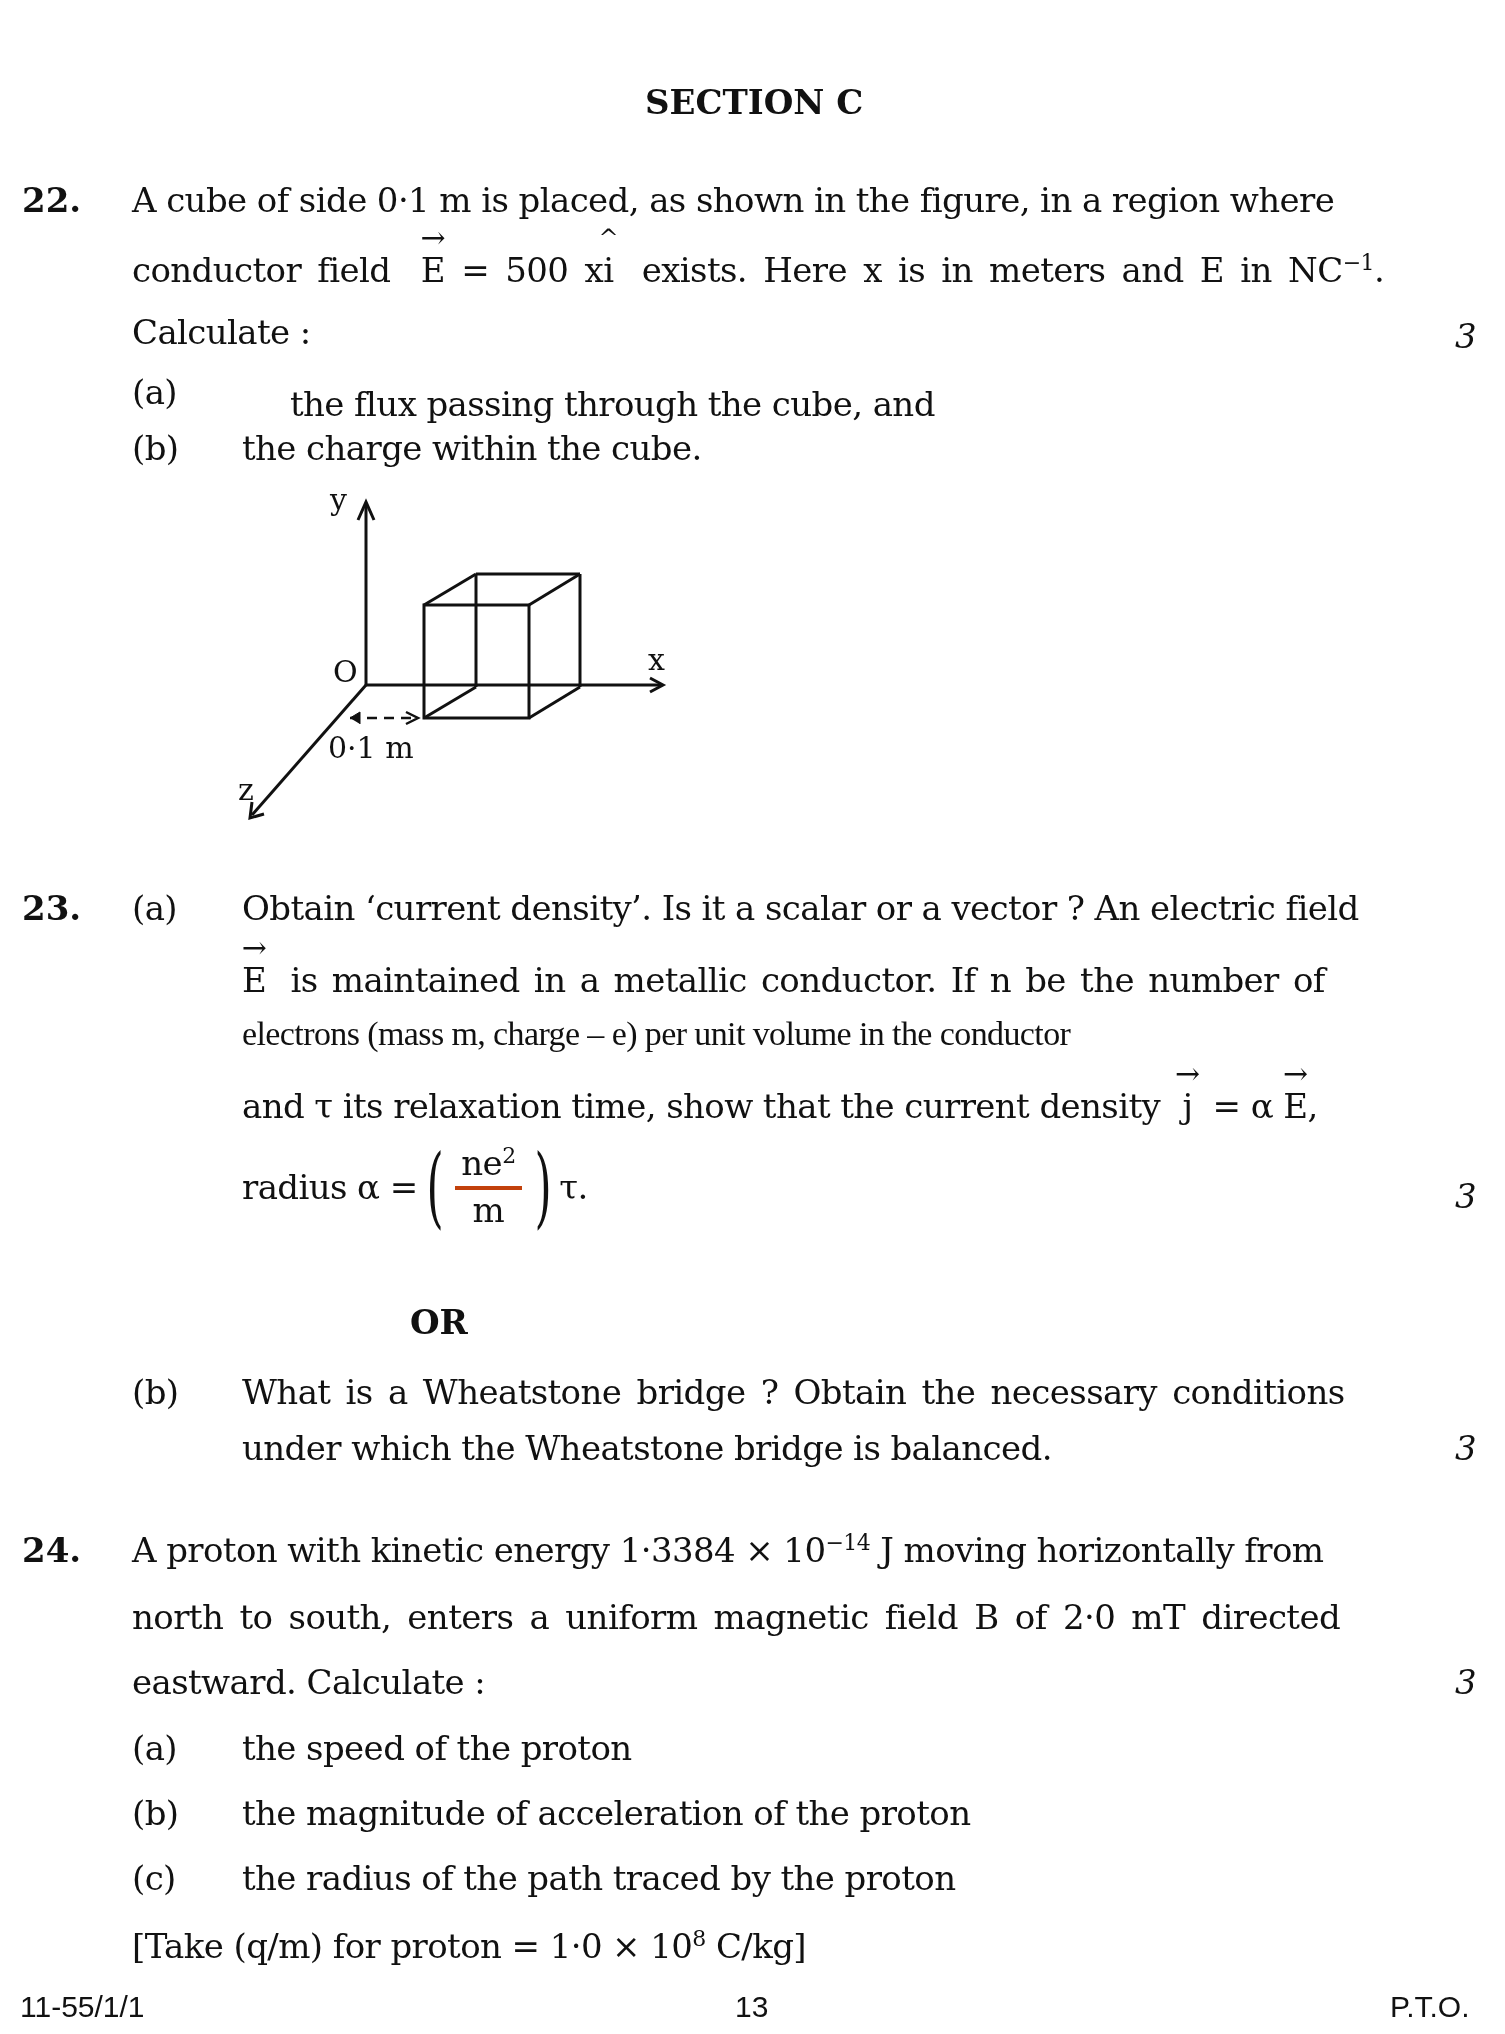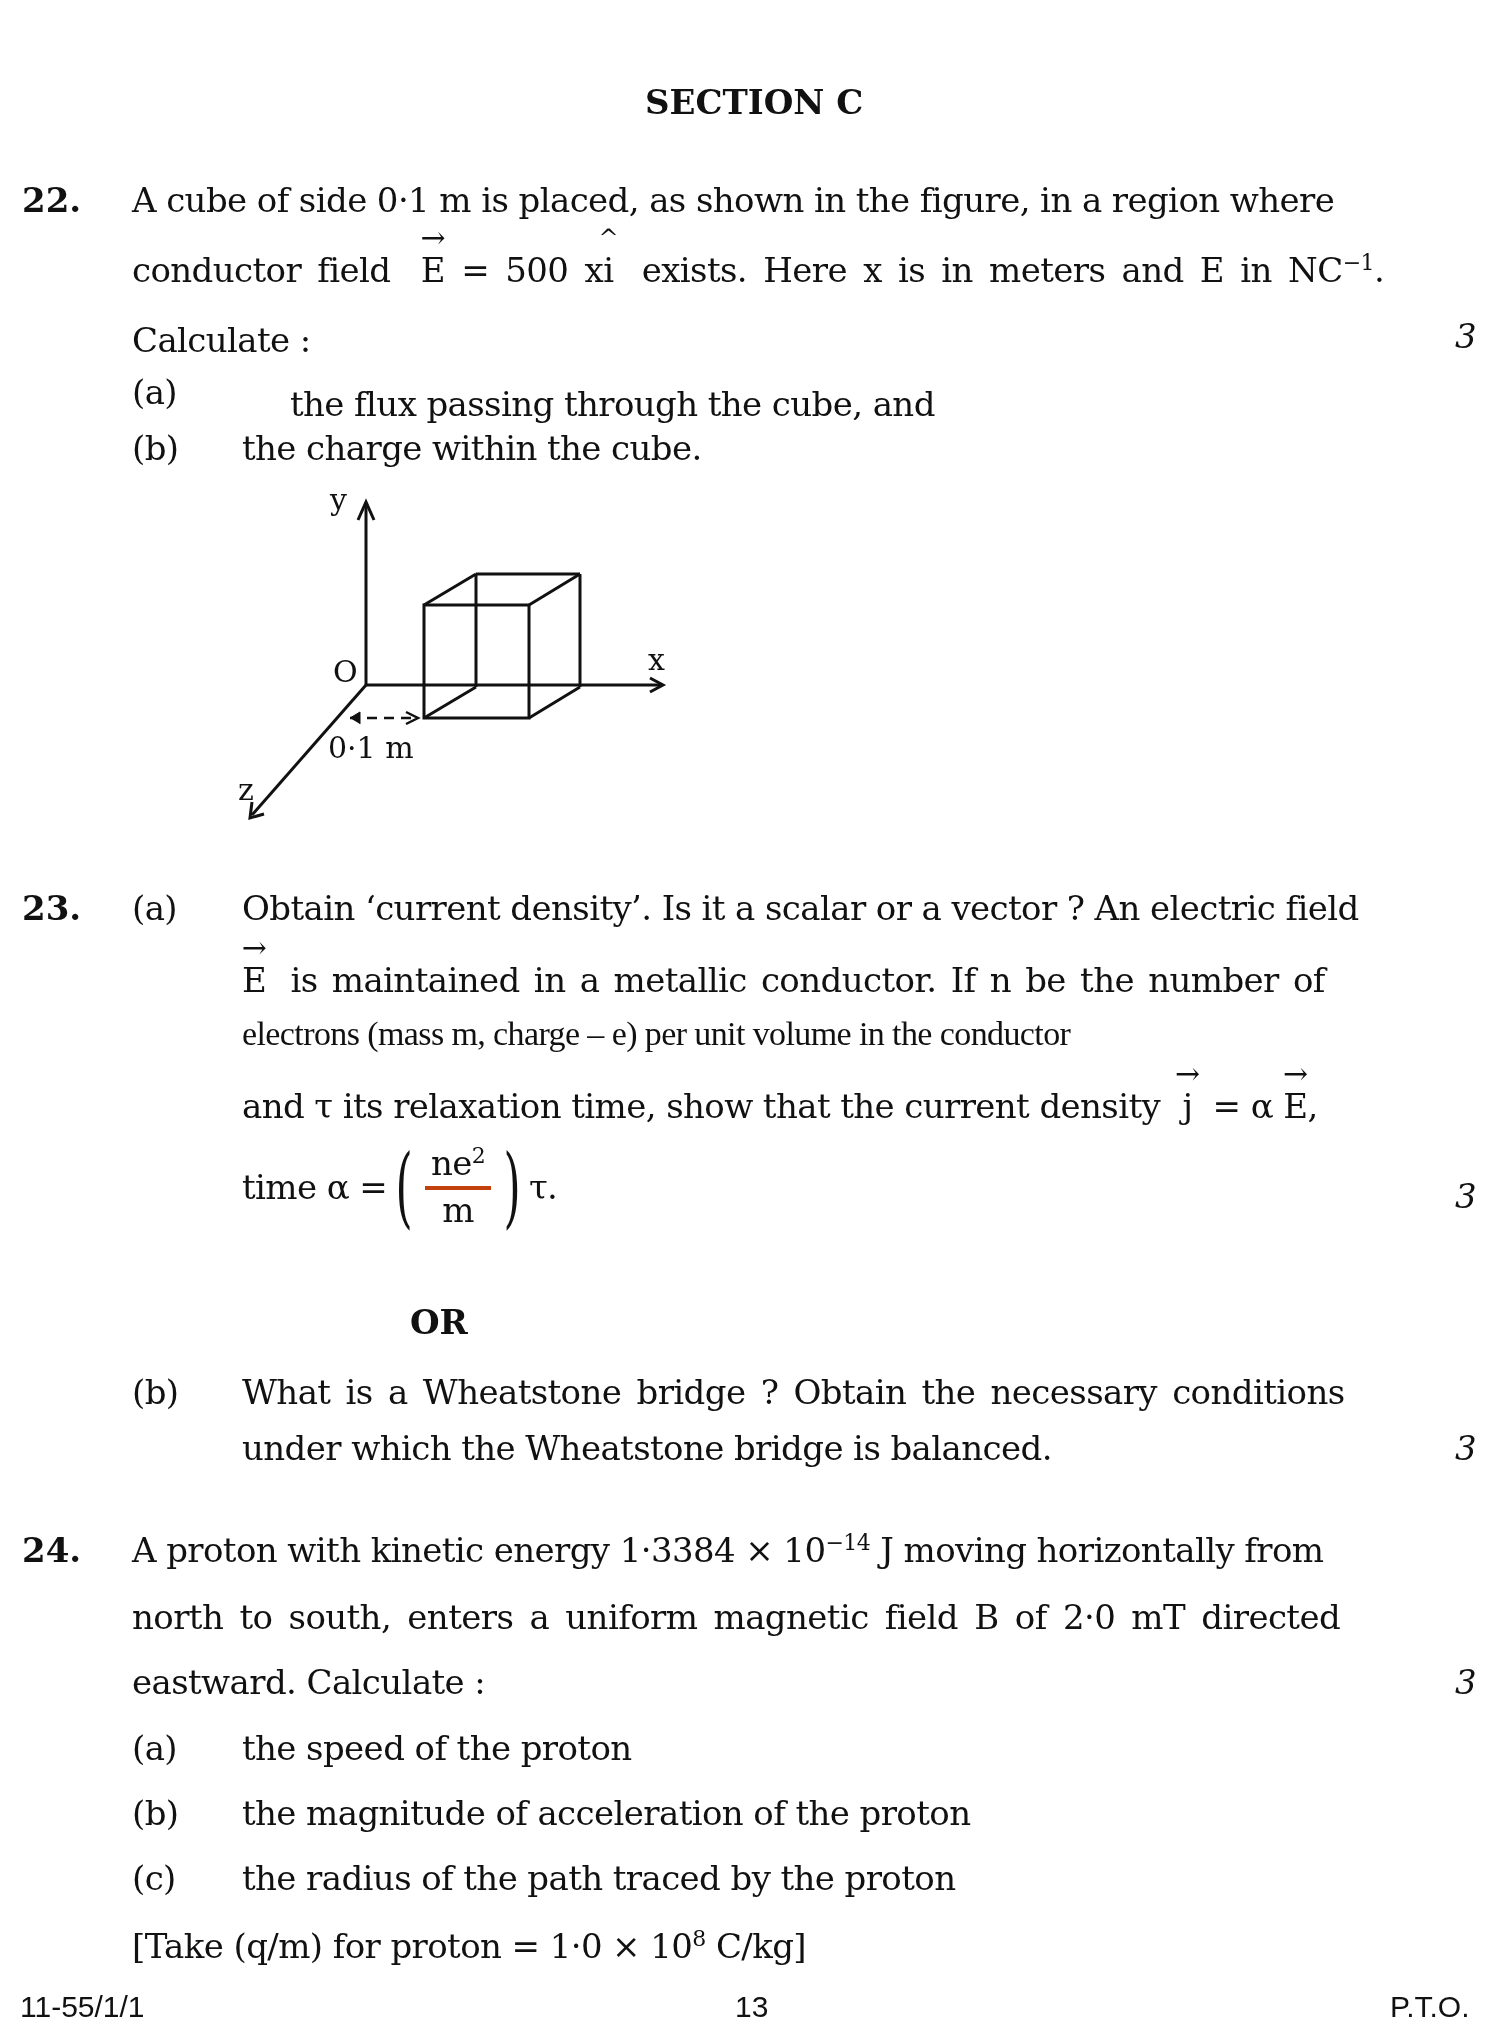--- a/index.html
+++ b/index.html
@@ -28,21 +28,21 @@
 <div class="abs h" style="left:645px;top:82px;">SECTION C</div>
 
 <div class="abs num" style="left:22px;top:180px;">22.</div>
 <div class="abs t" style="left:132px;top:180px;">A cube of side 0·1 m is placed, as shown in the figure, in a region where</div>
 <div class="abs t" style="left:132px;top:250px;word-spacing:6px;">
   <span>conductor field</span>
   <span class="vec" style="margin-left:14px;">E</span>
   <span>= 500 x</span><span class="hat">i</span>
   <span style="margin-left:12px;">exists. Here x is in meters and E in NC</span><sup>−1</sup><span>.</span>
 </div>
-<div class="abs t" style="left:132px;top:320px;">Calculate :</div>
+<div class="abs t" style="left:132px;top:312px;">Calculate :</div>
 <div class="abs marks" style="left:1455px;top:316px;">3</div>
 <div class="abs t" style="left:132px;top:372px;">(a)</div>
 <div class="abs t" style="left:242px;top:384px;margin-left:48px;">the flux passing through the cube, and</div>
 <div class="abs t" style="left:132px;top:428px;">(b)</div>
 <div class="abs t" style="left:242px;top:428px;">the charge within the cube.</div>
 
 <svg class="abs" style="left:200px;top:470px;" width="560" height="380">
   <g stroke="#111" stroke-width="3" fill="none">
     <line x1="166" y1="215" x2="166" y2="35"></line>
     <polyline points="158,50 166,32 174,50"></polyline>
@@ -82,21 +82,21 @@
   <span style="margin-left:10px;">is maintained in a metallic conductor. If n be the number of</span>
 </div>
 <div class="abs t" style="left:242px;top:1015px;font-family:Liberation Serif, serif;">electrons (mass m, charge – e) per unit volume in the conductor</div>
 <div class="abs t" style="left:242px;top:1086px;">
   <span>and τ its relaxation time, show that the current density</span>
   <span class="vec" style="margin-left:12px;">j</span>
   <span style="margin-left:10px;">= α</span>
   <span class="vec">E</span><span>,</span>
 </div>
 <div class="abs t" style="left:242px;top:1135px;display:flex;align-items:center;">
-  <span>time α =</span>
+  <span>radius α =</span>
   <span class="paren">(</span>
   <span class="frac">
     <span class="n"><span>ne</span><sup>2</sup></span>
     <span>m</span>
   </span>
   <span class="paren">)</span>
   <span>τ.</span>
 </div>
 <div class="abs marks" style="left:1455px;top:1176px;">3</div>
 <div class="abs h" style="left:410px;top:1302px;">OR</div>

